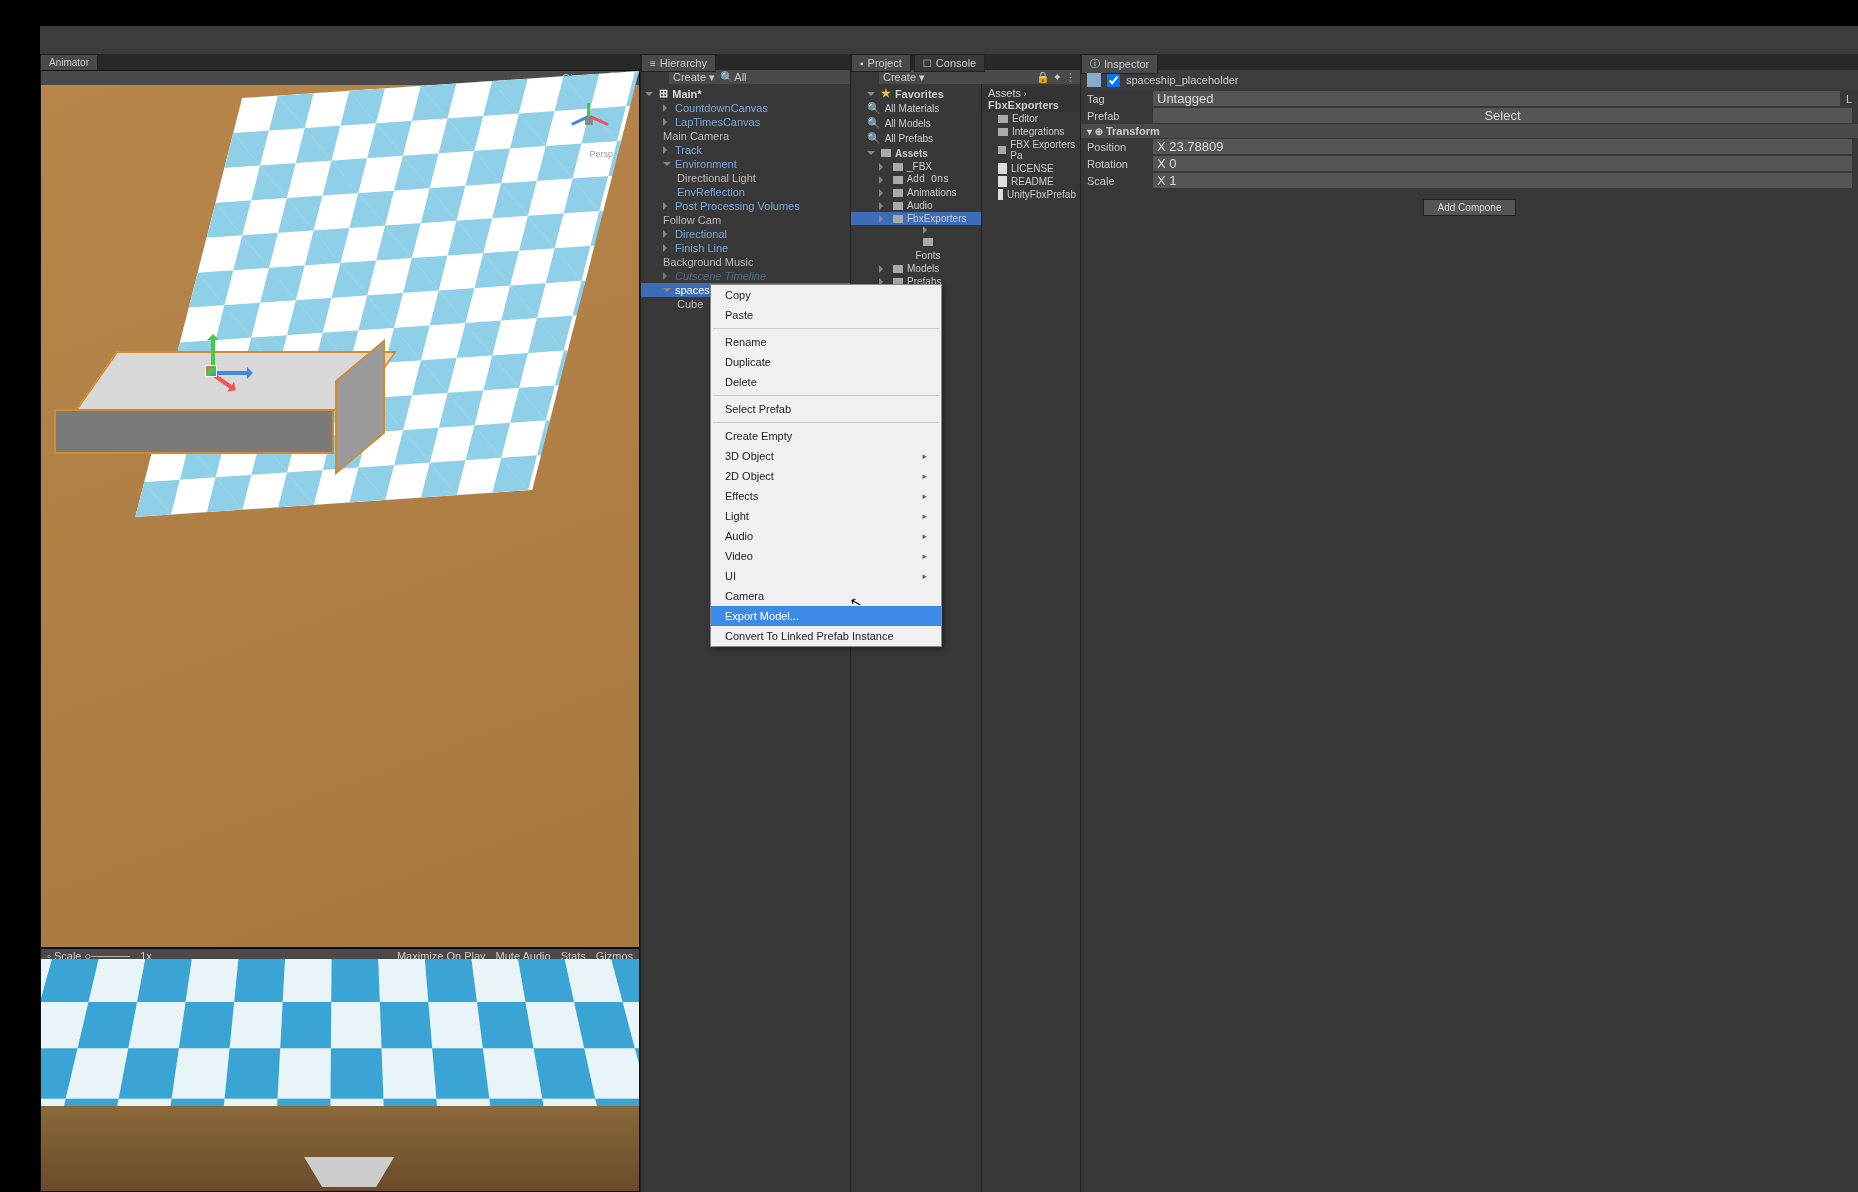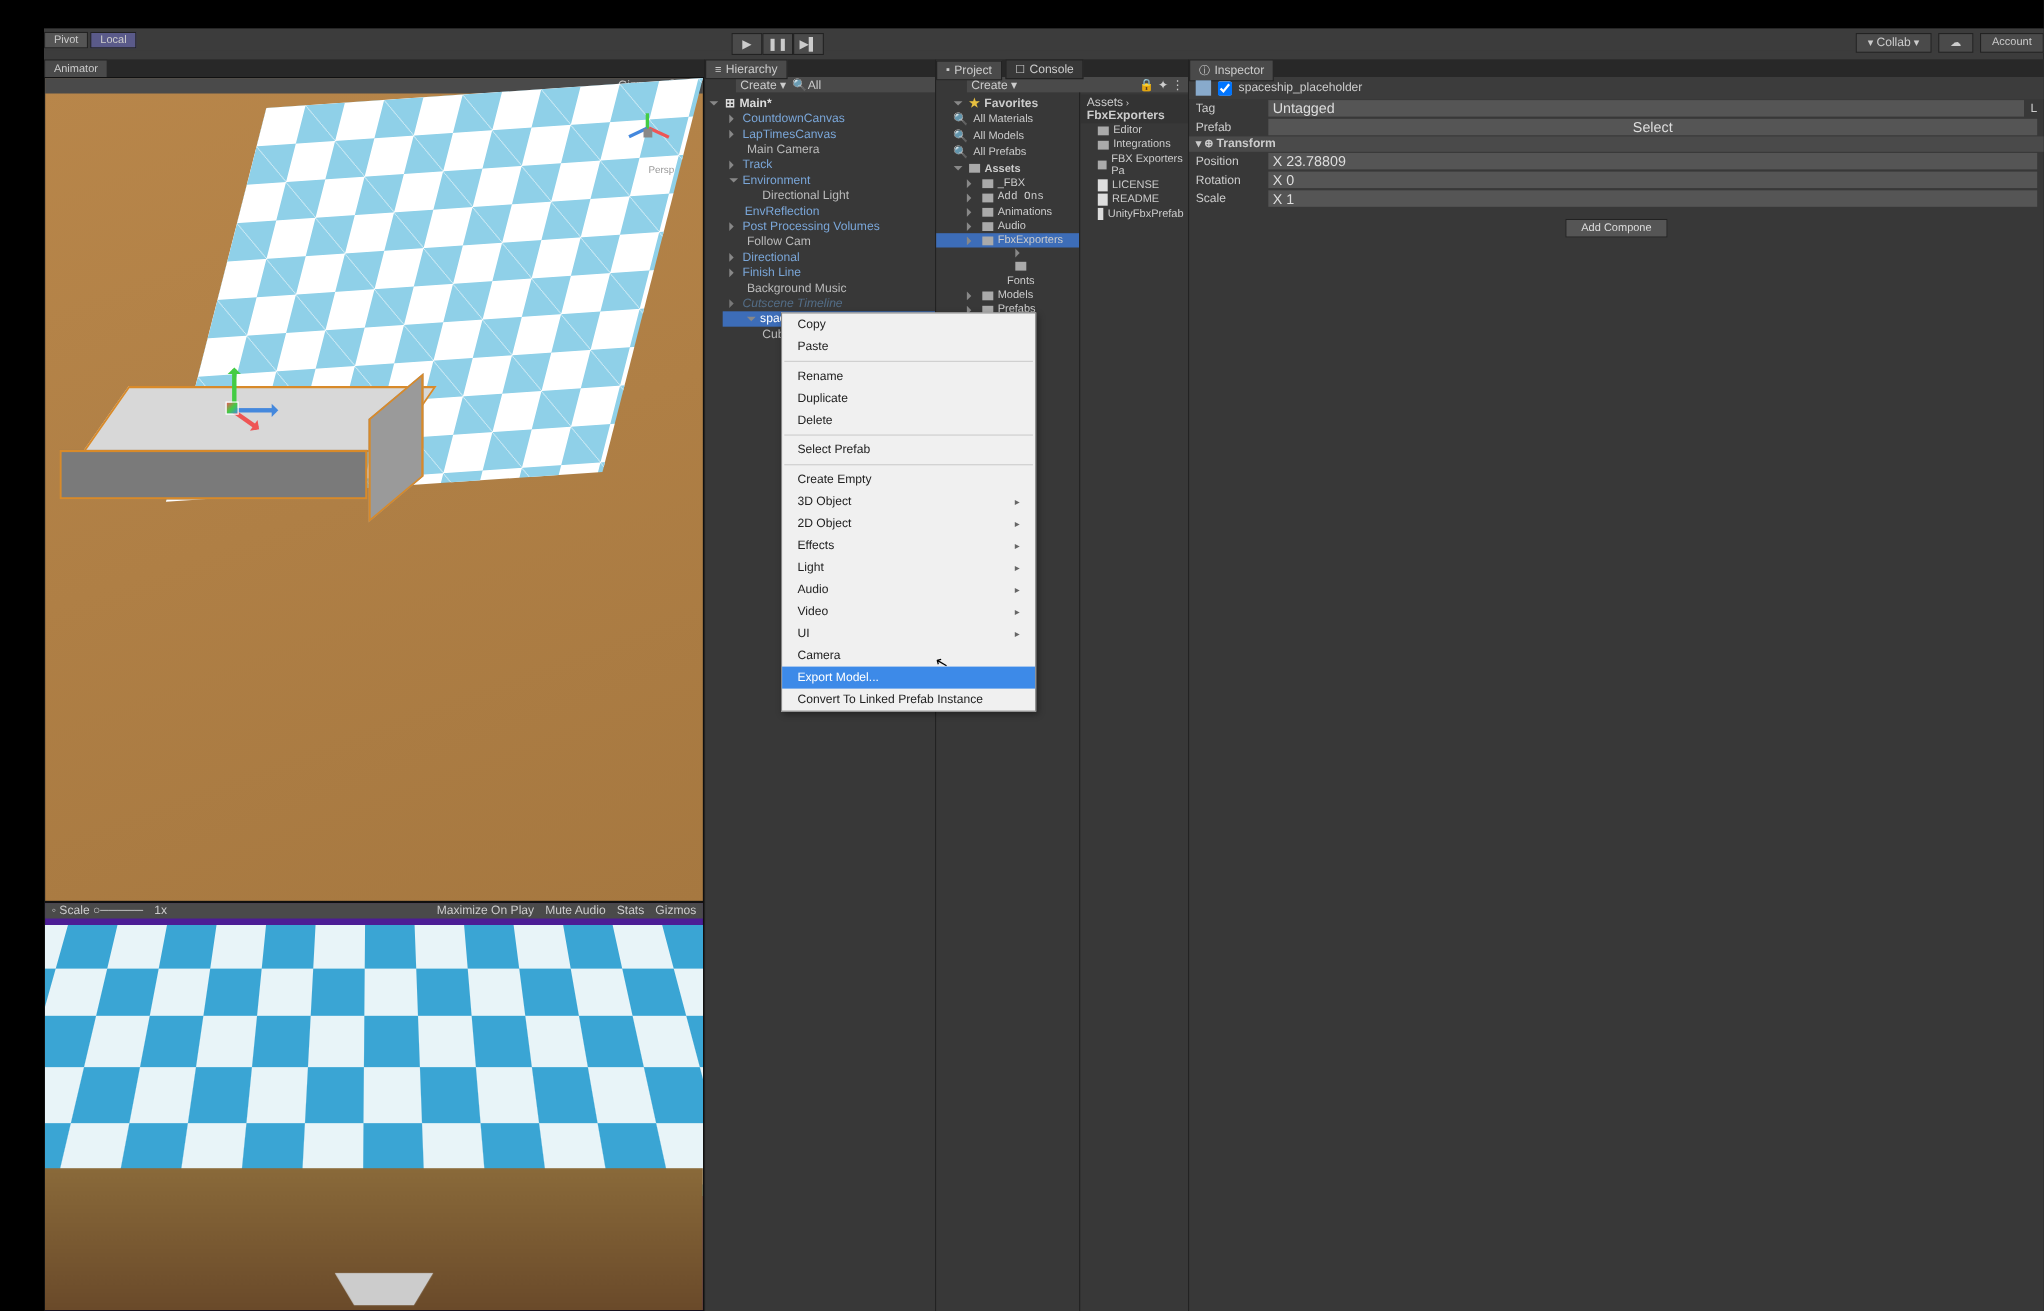--- a/index.html
+++ b/index.html
@@ -54,37 +54,37 @@
   background:linear-gradient(135deg,#e55,#4c4,#48d); border:1px solid #fff; }
 .orient-gizmo { position:absolute; right:20px; top:20px; width:60px; height:60px; }
 .og-cube { position:absolute; left:26px; top:26px; width:8px; height:8px; background:#888; }
 .og-x { position:absolute; left:30px; top:28px; width:20px; height:3px; background:#e55; transform:rotate(25deg); }
 .og-y { position:absolute; left:28px; top:12px; width:3px; height:18px; background:#4c4; }
 .og-z { position:absolute; left:12px; top:28px; width:18px; height:3px; background:#48d; transform:rotate(-25deg); }
 .persp { position:absolute; right:26px; top:78px; color:#999; font-size:9px; }
 .sv-bar { position:absolute; left:0; right:0; top:0; height:14px; background:#4a4a4a; display:flex; align-items:center; justify-content:flex-end; padding:0 6px; gap:8px; color:#ccc; font-size:9px; }
 
 
-.game-view { height:372px; position:relative; background:#4c1d95; border:1px solid #111; overflow:hidden; }
+.game-view { height:244px; position:relative; background:#1d4ed8; border:1px solid #111; overflow:hidden; }
 .gv-checker { position:absolute; left:-10%; right:-10%; top:0; height:70%;
   background:
     linear-gradient(45deg,#3aa5d4 25%,transparent 25%,transparent 75%,#3aa5d4 75%),
     linear-gradient(45deg,#3aa5d4 25%,#e8f4f8 25%,#e8f4f8 75%,#3aa5d4 75%);
   background-size:100px 100px; background-position:0 0,50px 50px;
   transform:perspective(400px) rotateX(20deg);
 }
 .gv-ground { position:absolute; left:0; right:0; bottom:0; height:35%; background:linear-gradient(#8a6a3a,#6a4a2a); }
 .gv-ship { position:absolute; left:44%; bottom:4px; width:90px; height:30px; background:#ccc; clip-path:polygon(20% 100%,80% 100%,100% 0,0 0); }
 .gv-bar { position:absolute; left:0; right:0; top:0; height:14px; background:#4a4a4a; display:flex; align-items:center; gap:10px; padding:0 6px; color:#ccc; font-size:9px; }
 
 
 .h-list { padding:2px 0; color:#ccc; }
 .h-scene { padding:1px 4px; color:#ddd; font-weight:bold; display:flex; align-items:center; gap:4px; }
 .h-item { padding:1px 4px 1px 22px; color:#7aa6d8; display:flex; align-items:center; gap:2px; cursor:default; }
-.h-item.gray { color:#bbb;margin-left:16px; }
+.h-item.gray { color:#bbb; }
 .h-item.dim { color:#5a7a9a; opacity:.8;font-style:italic; }
 .h-item.child { padding-left:36px; }
 .h-item.sel { background:#3d6db8; color:#fff; }
 .tri { display:inline-block; width:0; height:0; border:4px solid transparent; border-left-color:#888; margin-right:2px; }
 .tri.open { border-left-color:transparent; border-top-color:#888; margin-top:4px; }
 
 
 .p-row { display:flex; height:100%; }
 .p-folders { width:130px; padding:2px 0; color:#ccc; overflow:hidden; }
 .p-assets { flex:1; padding:2px 0; color:#ccc; border-left:1px solid #222; overflow:hidden; }
@@ -112,34 +112,20 @@
 .ctx-item { padding:4px 14px; color:#222; font-size:11px; display:flex; justify-content:space-between; align-items:center; }
 .ctx-item.hl { background:#3d8ae8; color:#fff; }
 .ctx-sep { height:1px; background:#ccc; margin:3px 2px; }
 .ctx-arrow { font-size:9px; color:#666; }
 .cursor { position:absolute; left:850px; top:594px; z-index:101; font-size:14px; color:#000; transform:rotate(-15deg); }
 </style>
 </head>
 <body>
 
 <div class="editor">
-  <div class="toolbar">
-    <span class="tb-btn">Pivot</span>
-    <span class="tb-btn active">Local</span>
-    <div class="play-controls">
-      <div class="pc">▶</div>
-      <div class="pc">❚❚</div>
-      <div class="pc">▶▌</div>
-    </div>
-    <div class="collab-area">
-      <span class="collab-btn">▾ <span>Collab</span> ▾</span>
-      <span class="collab-btn">☁</span>
-      <span class="collab-btn">Account</span>
-    </div>
-  </div>
 
   <div class="panels">
 
     <div class="scene-col">
       <div class="tabbar"><span class="tab">Animator</span></div>
       <div class="scene-view">
         <div class="sv-bar">
           <span>Gizmos</span>
           <span>🔍<span>All</span></span>
         </div>

